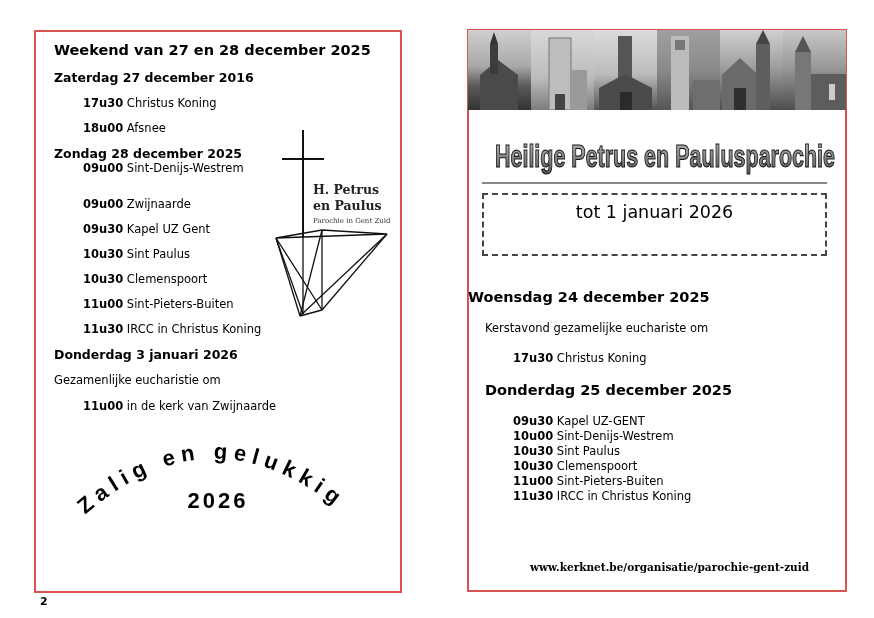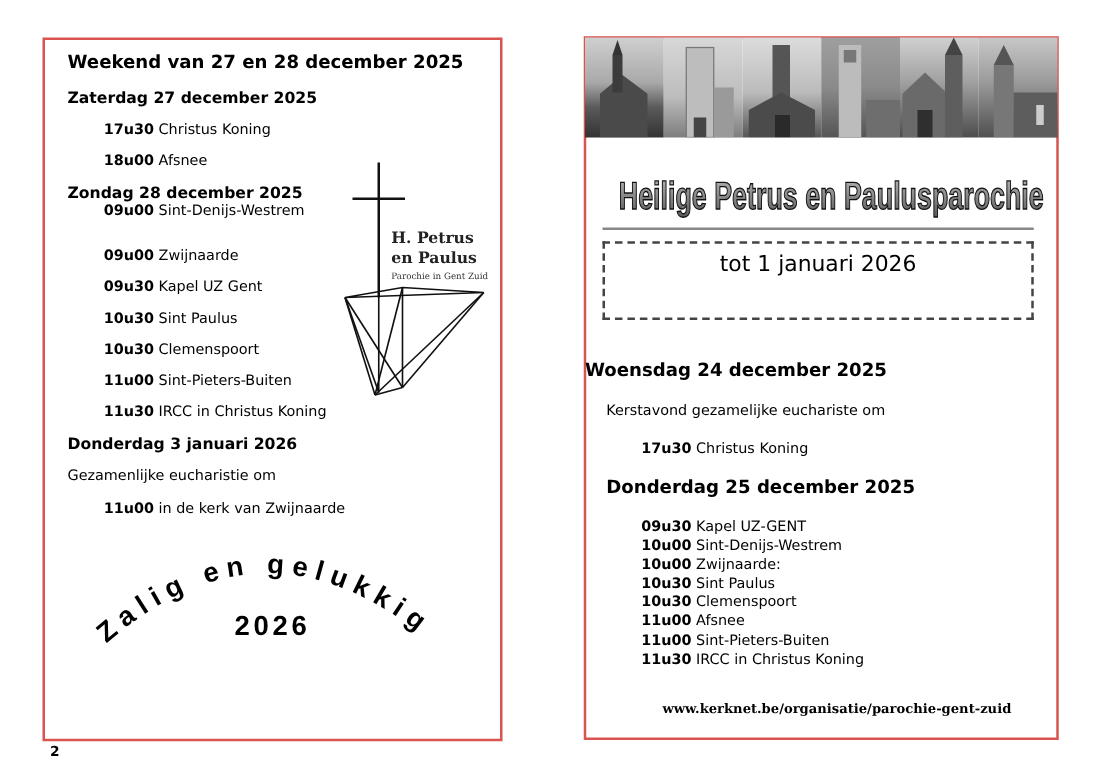--- a/index.html
+++ b/index.html
@@ -33,21 +33,21 @@
                    box-sizing:border-box; text-align:center; font-size:17.5px; line-height:25px; padding-top:5px; }
   .sched { position:absolute; left:513px; font-size:11.5px; line-height:15.1px; }
   .url { position:absolute; left:530px; top:561px; font-family:"DejaVu Serif", serif; font-weight:bold; font-size:10.5px; }
 </style>
 </head>
 <body>
 
 <div id="left-page" class="page"></div>
 
 <div class="abs h1" style="left:54px;top:42px;">Weekend van 27 en 28 december 2025</div>
-<div class="abs h2" style="left:54px;top:70px;">Zaterdag 27 december 2025</div>
+<div class="abs h2" style="left:54px;top:70px;">Zaterdag 27 december 2016</div>
 <div class="abs row" style="left:83px;top:96px;"><b>17u30</b> <span>Christus Koning</span></div>
 <div class="abs row" style="left:83px;top:121px;"><b>18u00</b> <span>Afsnee</span></div>
 
 <div class="abs h2" style="left:54px;top:146px;">Zondag 28 december 2025</div>
 <div class="abs row" style="left:83px;top:161px;"><b>09u00</b> <span>Sint-Denijs-Westrem</span></div>
 <div class="abs row" style="left:83px;top:197px;"><b>09u00</b> <span>Zwijnaarde</span></div>
 <div class="abs row" style="left:83px;top:222px;"><b>09u30</b> <span>Kapel UZ Gent</span></div>
 <div class="abs row" style="left:83px;top:247px;"><b>10u30</b> <span>Sint Paulus</span></div>
 <div class="abs row" style="left:83px;top:272px;"><b>10u30</b> <span>Clemenspoort</span></div>
 <div class="abs row" style="left:83px;top:297px;"><b>11u00</b> <span>Sint-Pieters-Buiten</span></div>
@@ -163,21 +163,19 @@
 </div>
 
 <div class="abs h1" style="left:468px;top:289px;">Woensdag 24 december 2025</div>
 <div class="abs plain" style="left:485px;top:321px;">Kerstavond gezamelijke euchariste om</div>
 <div class="abs row" style="left:513px;top:351px;"><b>17u30</b> <span>Christus Koning</span></div>
 
 <div class="abs h1" style="left:485px;top:382px;">Donderdag 25 december 2025</div>
 <div class="sched" style="top:414px;">
   <div><b>09u30</b> <span>Kapel UZ-GENT</span></div>
   <div><b>10u00</b> <span>Sint-Denijs-Westrem</span></div>
-  <div><b>10u00</b> <span>Zwijnaarde:</span></div>
   <div><b>10u30</b> <span>Sint Paulus</span></div>
   <div><b>10u30</b> <span>Clemenspoort</span></div>
-  <div><b>11u00</b> <span>Afsnee</span></div>
   <div><b>11u00</b> <span>Sint-Pieters-Buiten</span></div>
   <div><b>11u30</b> <span>IRCC in Christus Koning</span></div>
 </div>
 
 <div class="url">www.kerknet.be/organisatie/parochie-gent-zuid</div>
 
 </body></html>

